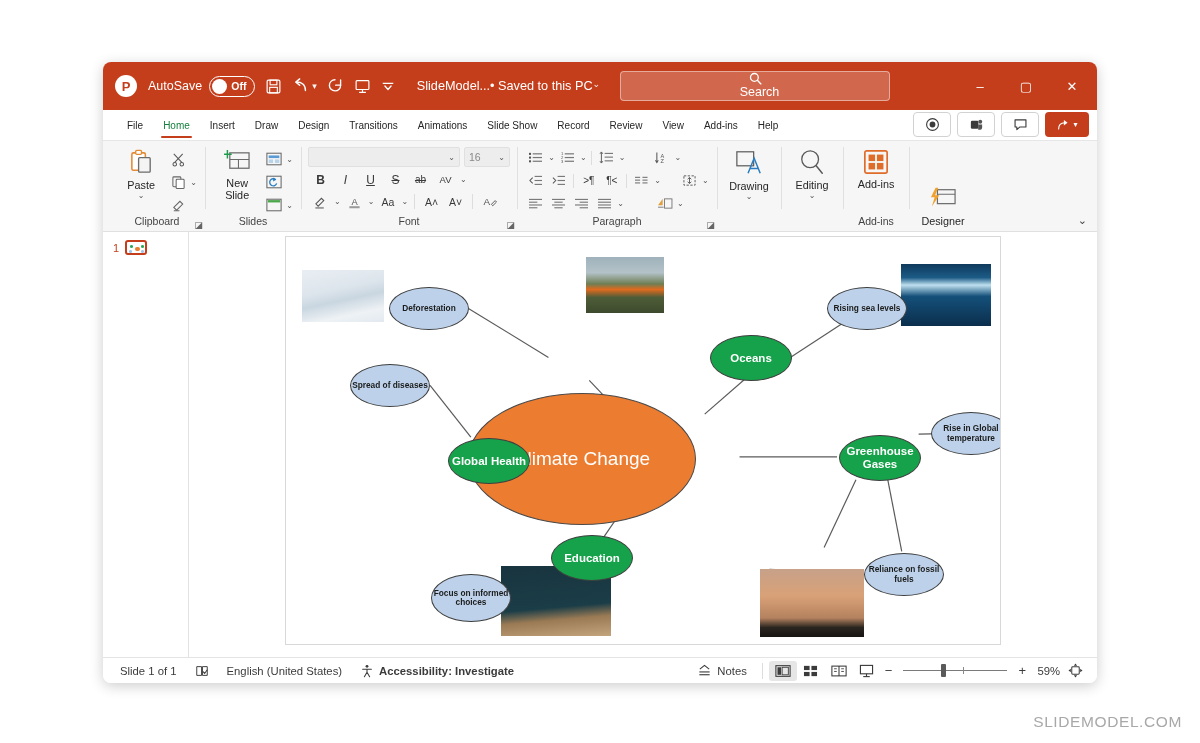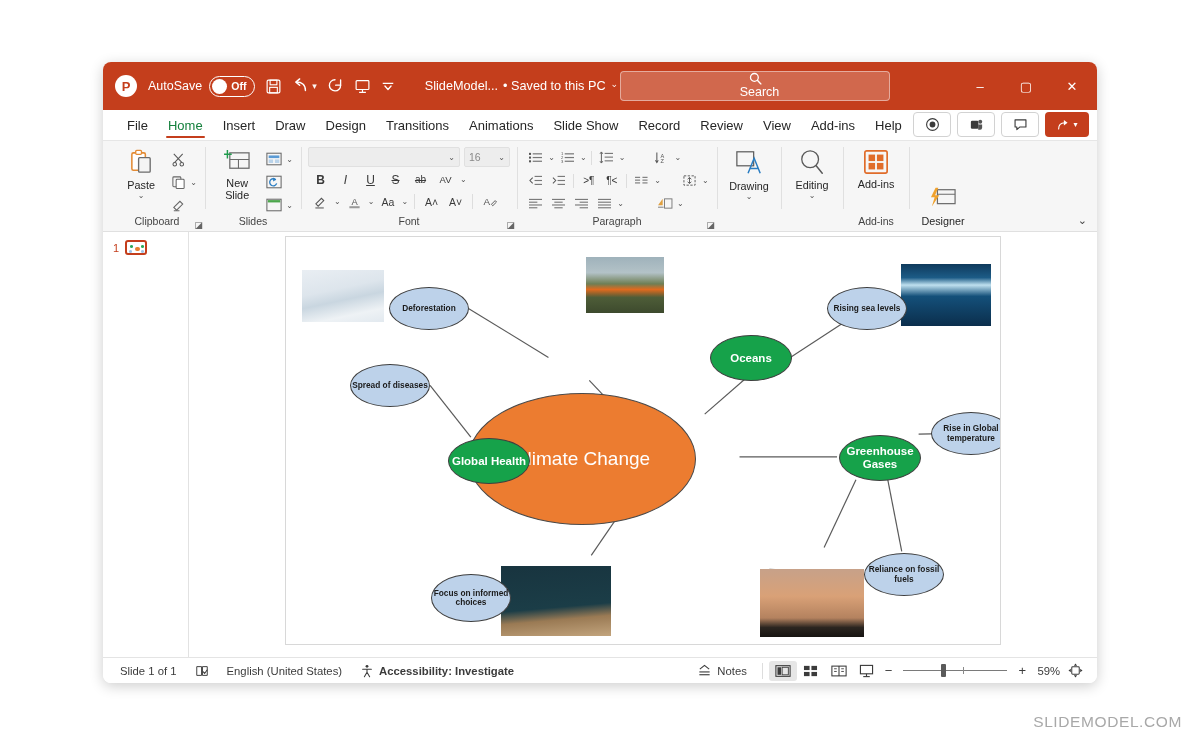--- a/index.html
+++ b/index.html
@@ -51,22 +51,22 @@
   }
   #autosave-state {
     font-size: 10.5px; color: #fff; margin-left: 4px; font-weight: 600;
   }
   .tb-cmd {
     margin-left: 10px; font-size: 16px; cursor: default;
     display: flex; align-items: center; gap: 2px;
   }
   .tb-caret { font-size: 9px; opacity: 0.95; }
   #doc-title {
-    margin-left: 30px; font-size: 12.7px; white-space: nowrap;
-    display: flex; align-items: flex-start; gap: 5px;
+    margin-left: 22px; font-size: 12.7px; white-space: nowrap;
+    display: flex; align-items: flex-start; 
   }
   #search-box {
     position: absolute; left: 517px; top: 9px;
     width: 270px; height: 30px;
     background: rgba(255,255,255,0.22);
     border: 1px solid rgba(255,255,255,0.45);
     border-radius: 4px;
     display: flex; align-items: center; padding: 0 10px;
     color: #fff;
     flex-direction: column;
@@ -85,21 +85,21 @@
 
   
   #tabbar {
     height: 30px; flex: 0 0 30px;
     background: #fff;
     display: flex; align-items: stretch;
     padding-left: 14px;
     position: relative;
   }
   .tab {
-    padding: 8px 10px; font-size: 13px; color: #262626;
+    padding: 8px 10px; font-size: 10px; color: #262626;
     display: flex; align-items: center; position: relative;
     white-space: nowrap;
   }
   .tab.active { font-weight: 400; color: #15803d; }
   .tab.active::after {
     content: ""; position: absolute; left: 8px; right: 8px; bottom: 2px;
     height: 2.5px; background: #c43e1c; border-radius: 2px;
   }
   #tabbar-right {
     position: absolute; right: 8px; top: 2px;
@@ -774,20 +774,23 @@
 
         <div class="node green" style="left:424px; top:98px; width:82px; height:46px;">
           <span>Oceans</span>
         </div>
         <div class="node green" style="left:162px; top:201px; width:82px; height:46px;">
           <span>Global Health</span>
         </div>
         <div class="node green" style="left:553px; top:198px; width:82px; height:46px;">
           <span>Greenhouse Gases</span>
         </div>
+        <div class="node green" style="left:265px; top:298px; width:82px; height:46px;">
+          <span>Education</span>
+        </div>
 
         <div class="node blue" style="left:103px; top:50px; width:80px; height:43px;">
           <span>Deforestation</span>
         </div>
         <div class="node blue" style="left:541px; top:50px; width:80px; height:43px;">
           <span>Rising sea levels</span>
         </div>
         <div class="node blue" style="left:64px; top:127px; width:80px; height:43px;">
           <span>Spread of diseases</span>
         </div>

